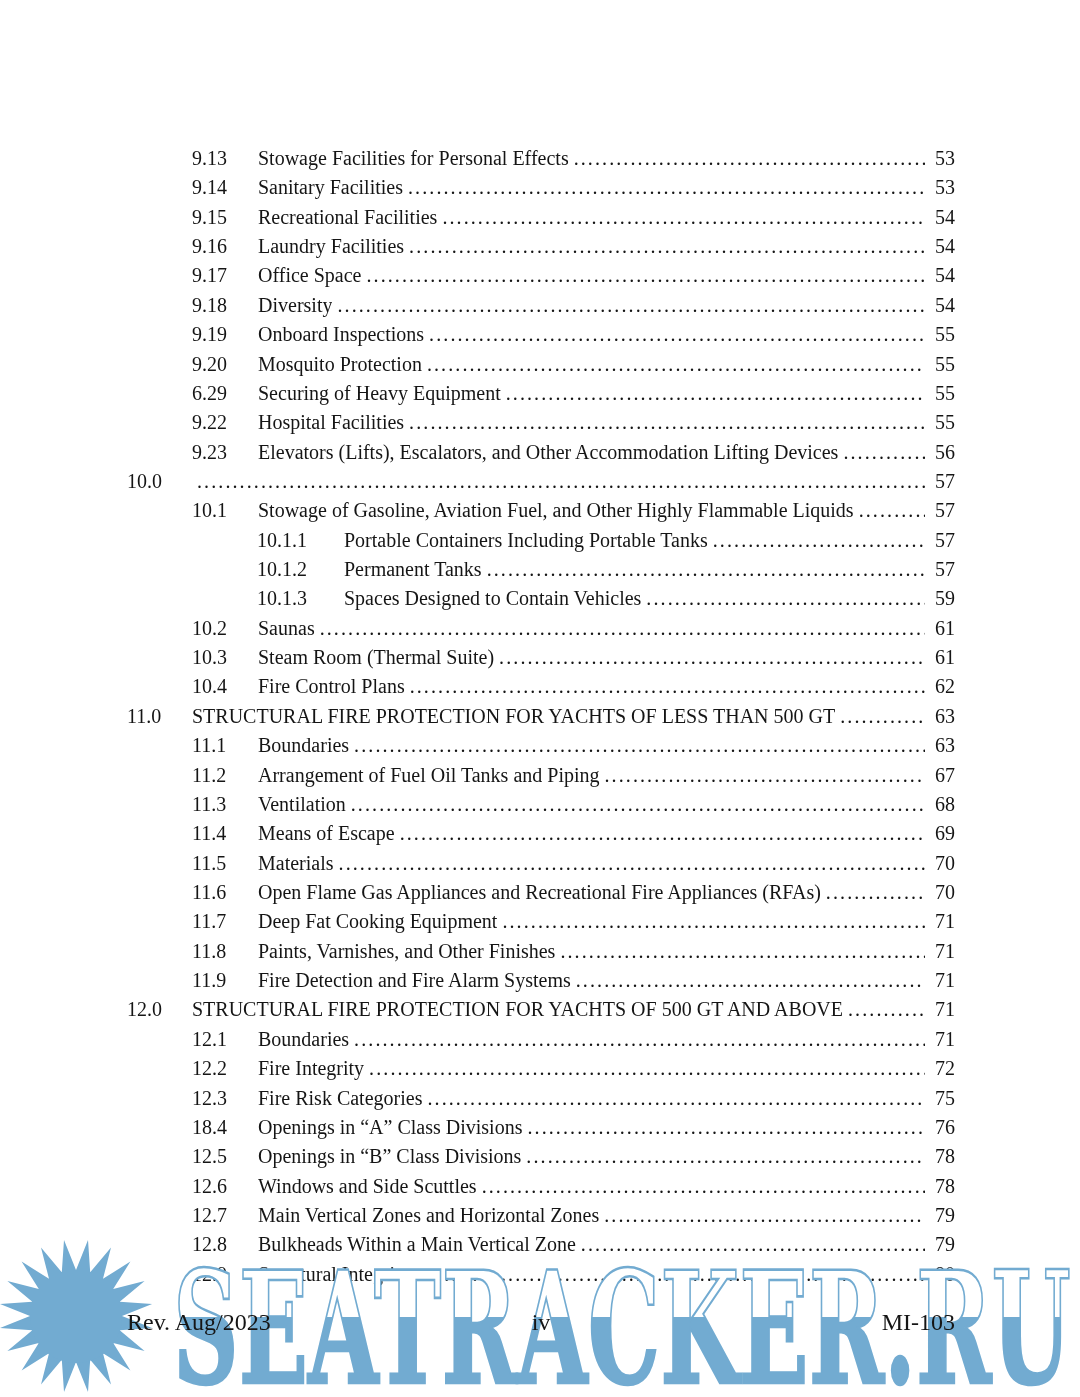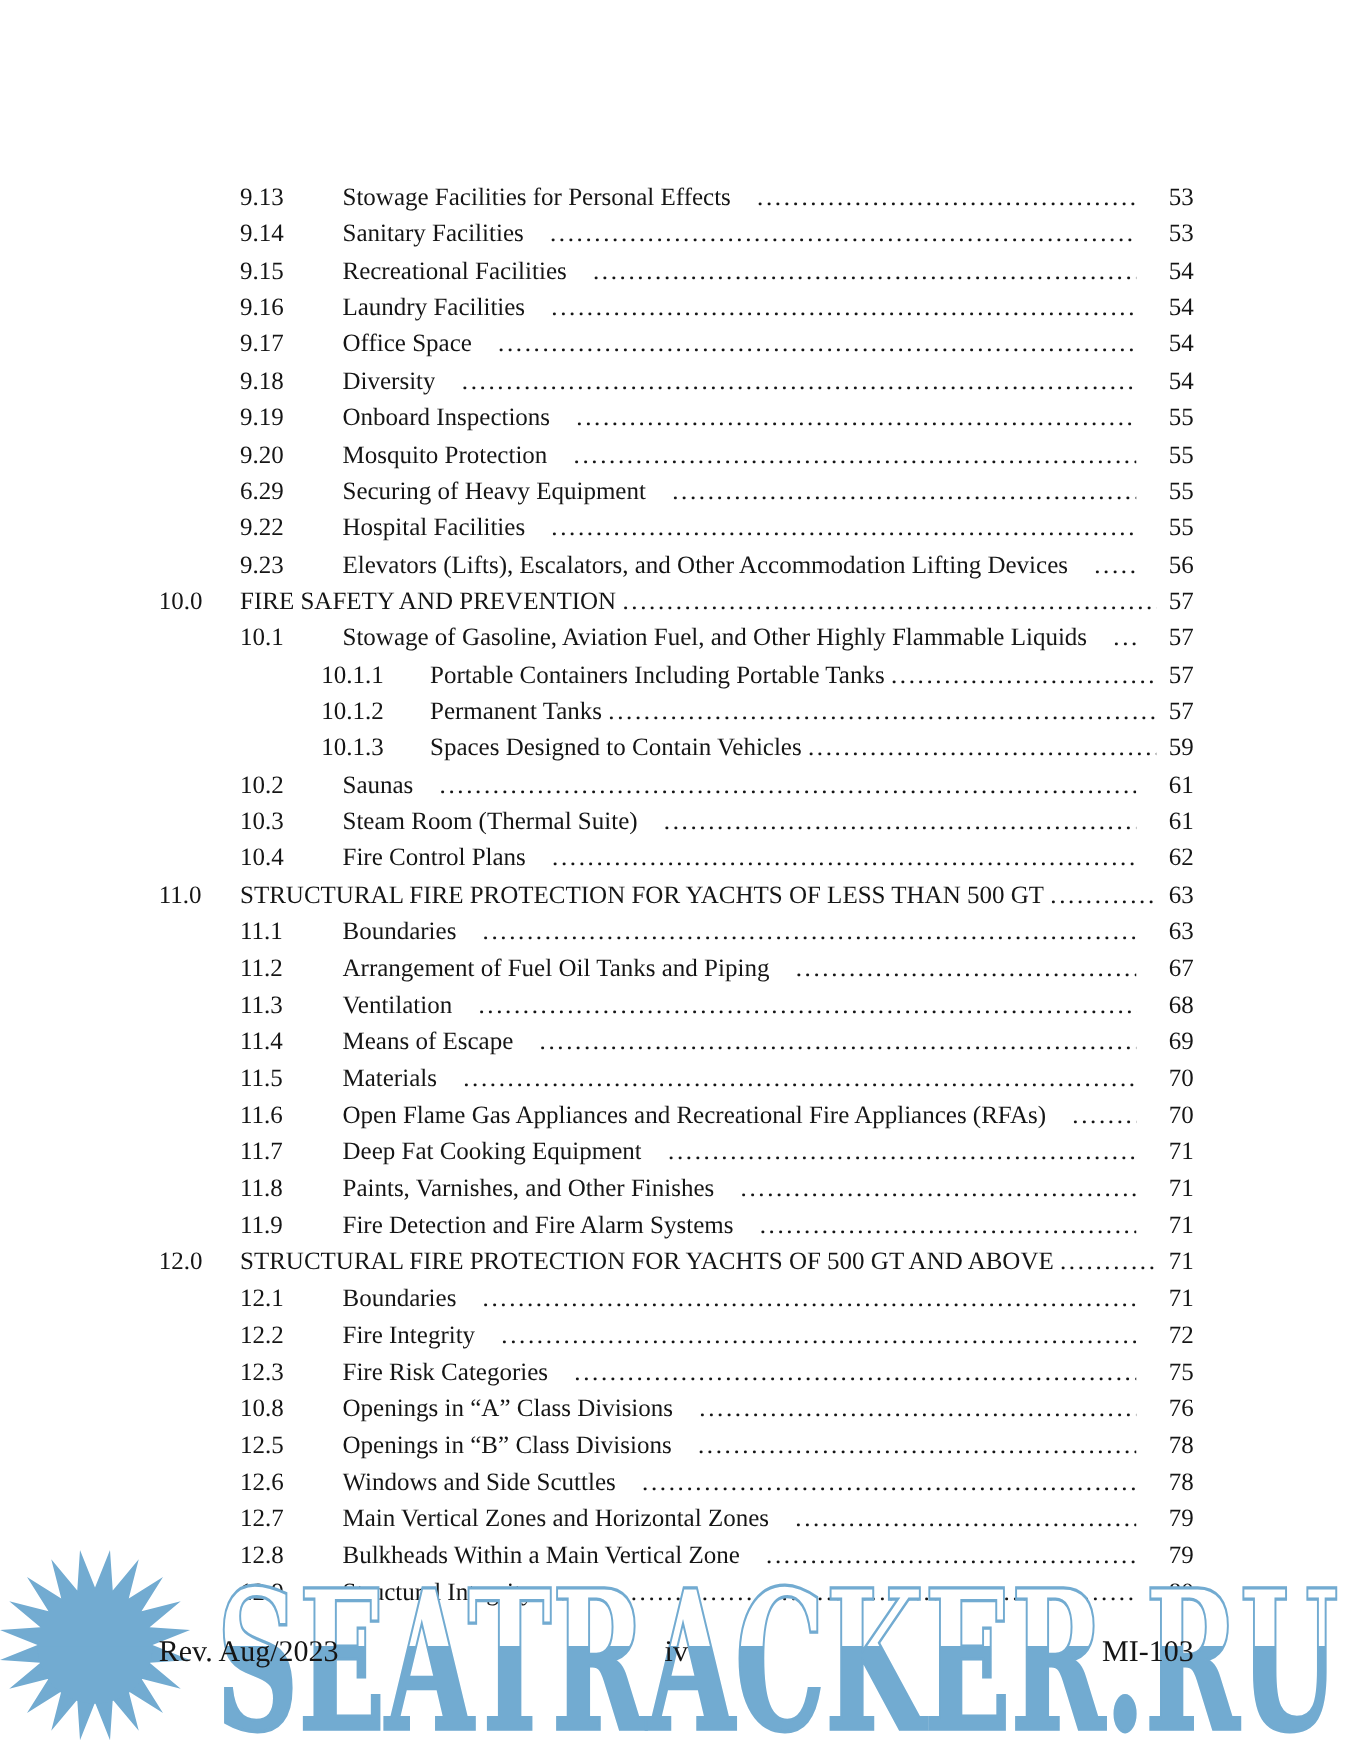--- a/index.html
+++ b/index.html
@@ -15,21 +15,21 @@
     font-size:20px;
   }
   .toc-row{
     display:flex;align-items:baseline;height:29.36px;line-height:29.36px;
     white-space:nowrap;
   }
   .toc-row .num{flex:0 0 auto;}
   .toc-row .title{flex:0 1 auto;overflow:hidden;}
   .lvl1{font-weight:normal;}
   .lvl1 .num{width:65px;}
-  .lvl2{padding-left:65px;gap:16px;}
+  .lvl2{padding-left:65px;}
   .lvl2 .num{width:66px;}
   .lvl3{padding-left:130px;}
   .lvl3 .num{width:87px;}
   .leader{
     flex:1 1 0;min-width:0;overflow:hidden;white-space:nowrap;
     padding-left:5px;
   }
   .leader::after{
     content:"..........................................................................................................................................................................................";
     letter-spacing:2.1px;
@@ -117,21 +117,20 @@
         <span class="pg">55</span>
       </div>
       <div class="toc-row lvl2">
         <span class="num">9.23</span>
         <span class="title">Elevators (Lifts), Escalators, and Other Accommodation Lifting Devices</span>
         <span class="leader"></span>
         <span class="pg">56</span>
       </div>
       <div class="toc-row lvl1">
         <span class="num">10.0</span>
-        <span class="title">FIRE SAFETY AND PREVENTION</span>
         <span class="leader"></span>
         <span class="pg">57</span>
       </div>
       <div class="toc-row lvl2">
         <span class="num">10.1</span>
         <span class="title">Stowage of Gasoline, Aviation Fuel, and Other Highly Flammable Liquids</span>
         <span class="leader"></span>
         <span class="pg">57</span>
       </div>
       <div class="toc-row lvl3">
@@ -248,21 +247,21 @@
         <span class="leader"></span>
         <span class="pg">72</span>
       </div>
       <div class="toc-row lvl2">
         <span class="num">12.3</span>
         <span class="title">Fire Risk Categories</span>
         <span class="leader"></span>
         <span class="pg">75</span>
       </div>
       <div class="toc-row lvl2">
-        <span class="num">10.8</span>
+        <span class="num">18.4</span>
         <span class="title">Openings in “A” Class Divisions</span>
         <span class="leader"></span>
         <span class="pg">76</span>
       </div>
       <div class="toc-row lvl2">
         <span class="num">12.5</span>
         <span class="title">Openings in “B” Class Divisions</span>
         <span class="leader"></span>
         <span class="pg">78</span>
       </div>

